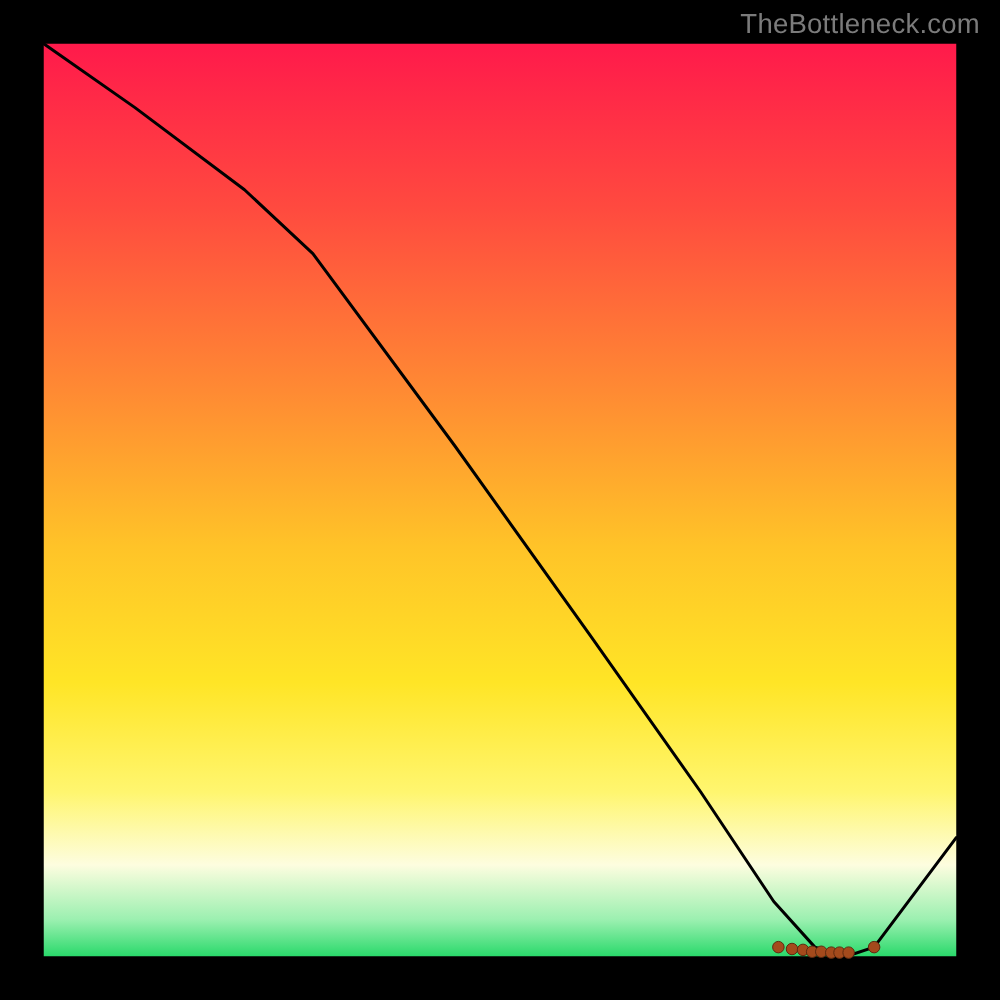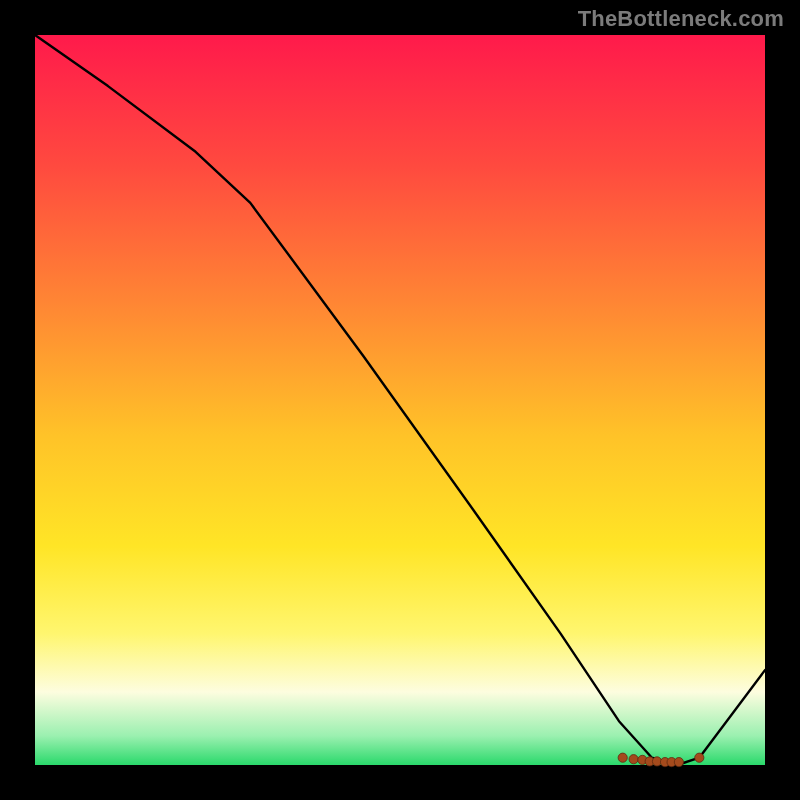--- a/index.html
+++ b/index.html
@@ -15,21 +15,21 @@
     position: relative;
     width: 800px;
     height: 800px;
   }
   .attribution {
     position: absolute;
     top: 6px;
     right: 16px;
     color: #7b7b7b;
     font-size: 22px;
-    font-weight: 700;
+    font-weight: 400;
     letter-spacing: 0.2px;
   }
   .chart-area {
     position: absolute;
     left: 35px;
     top: 35px;
     width: 730px;
     height: 730px;
     
     background: linear-gradient(

